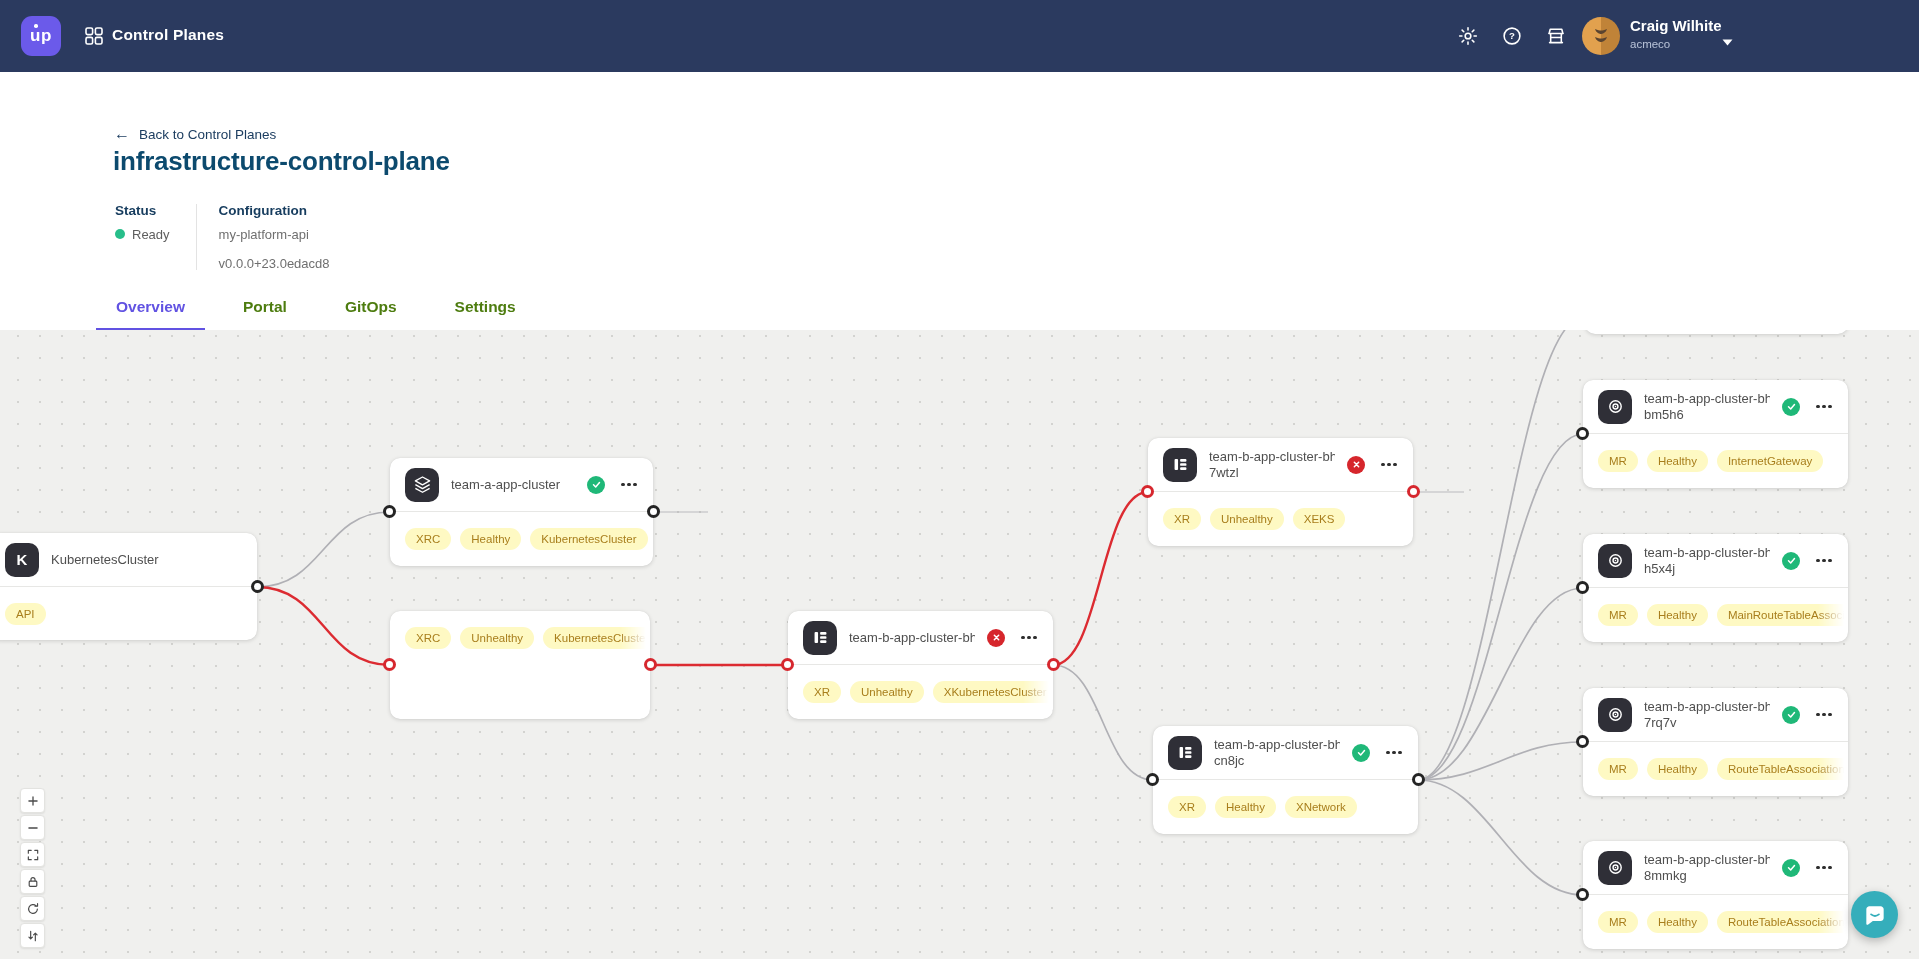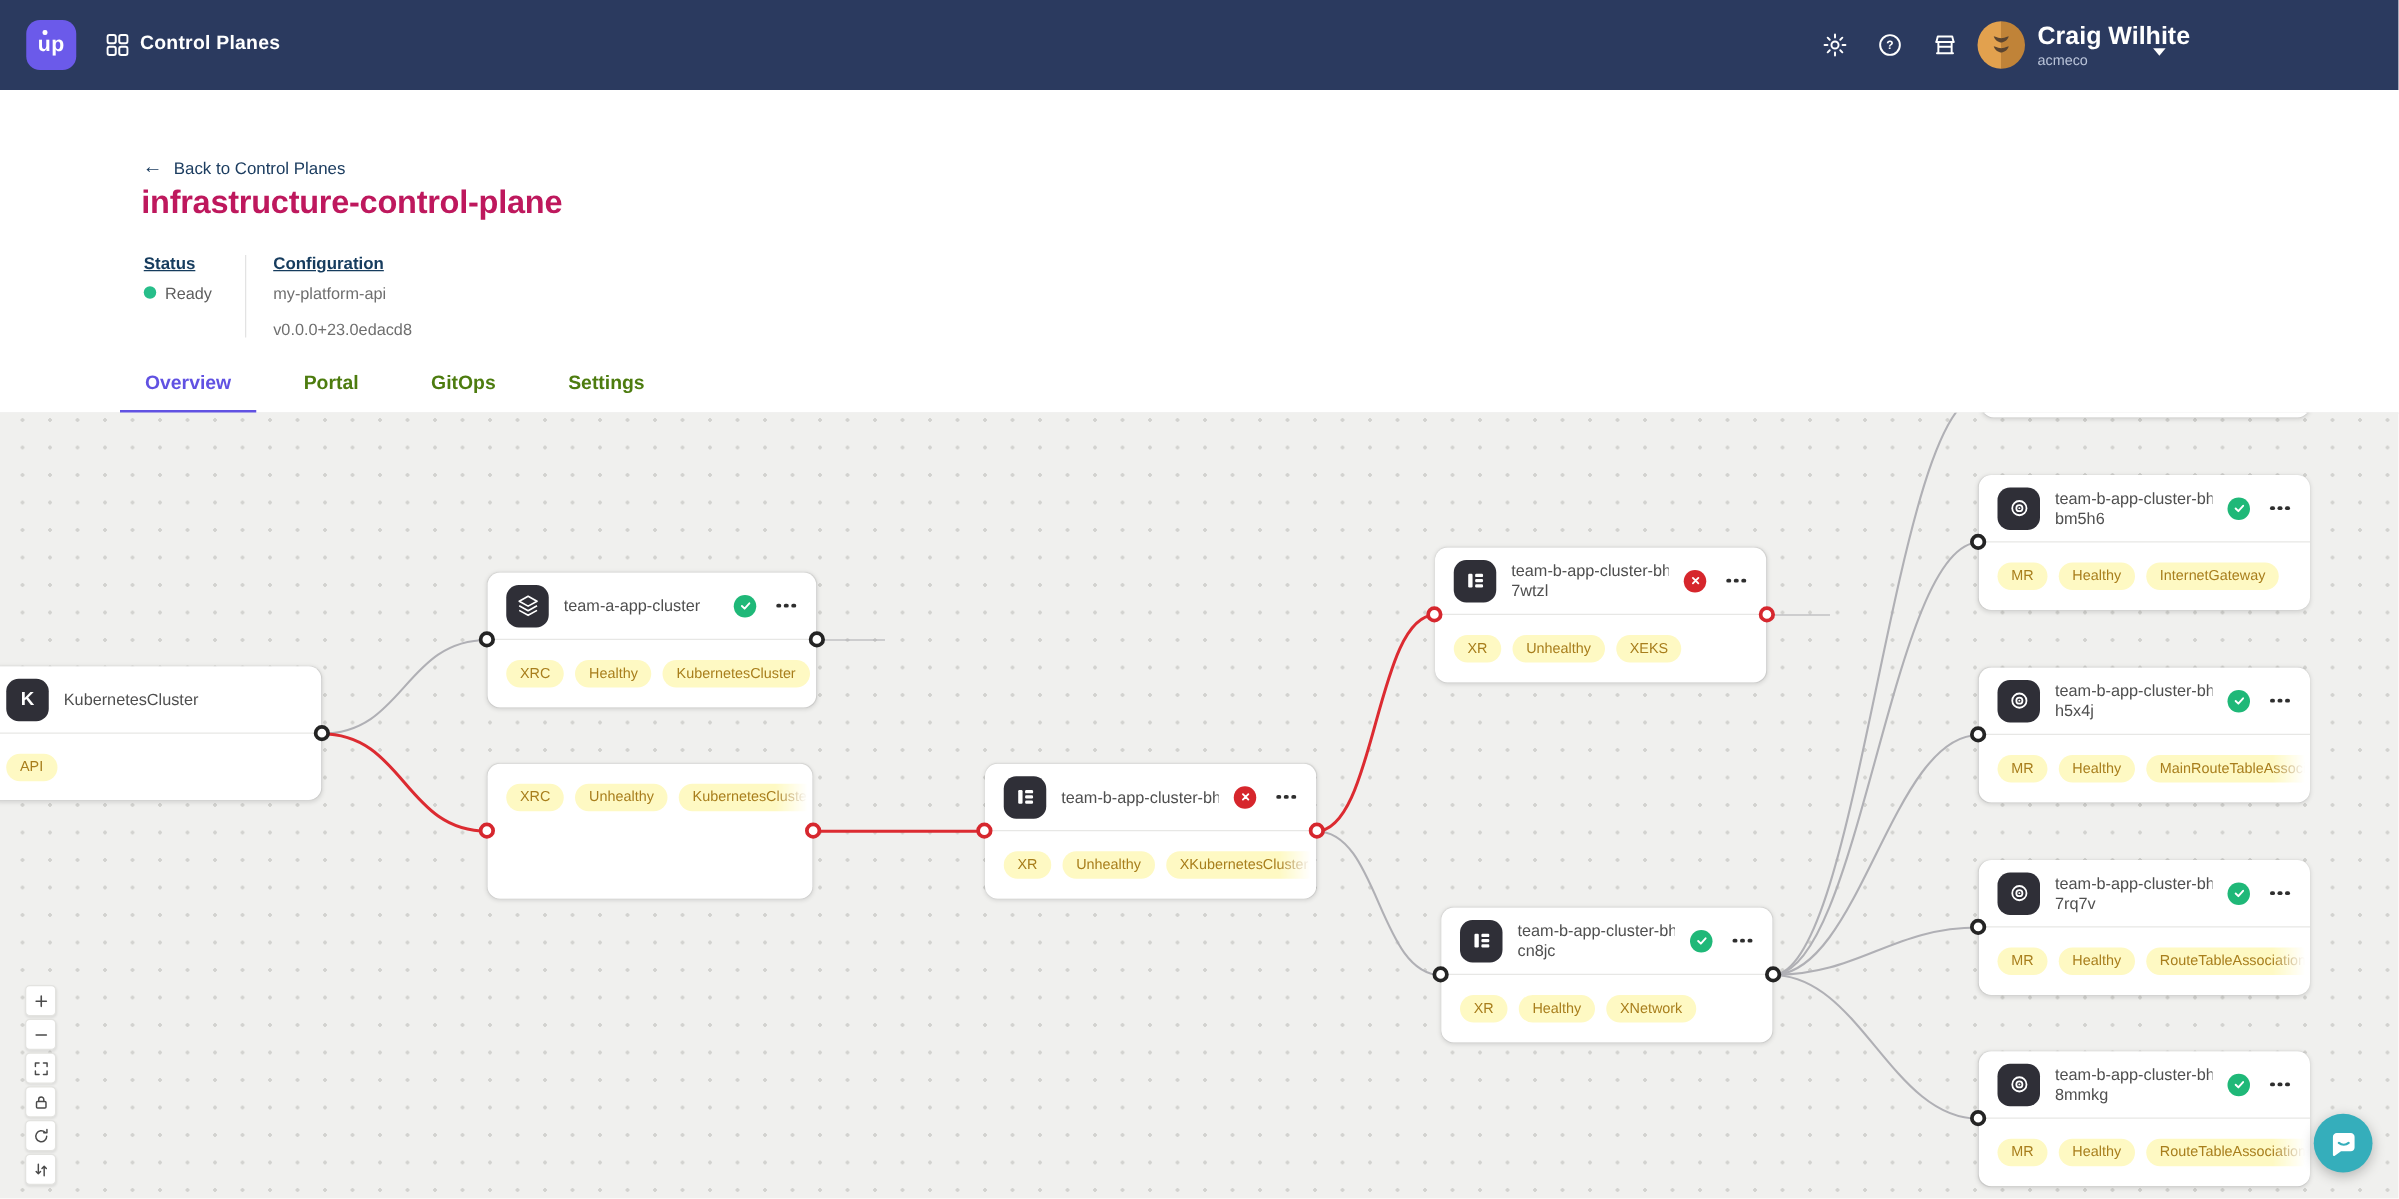--- a/index.html
+++ b/index.html
@@ -10,33 +10,33 @@
   .logo{position:absolute;left:21px;top:16px;width:40px;height:40px;border-radius:11px;background:#6B5AEA;
         display:flex;align-items:center;justify-content:center;font-weight:bold;font-size:17px;letter-spacing:.5px;}
   .logo .dot{position:absolute;left:13px;top:8px;width:3.5px;height:3.5px;border-radius:50%;background:#fff;}
   .nav-grid{position:absolute;left:85px;top:27px;width:18px;height:18px;}
   .nav-title{position:absolute;left:112px;top:26px;font-size:15.5px;font-weight:bold;letter-spacing:.2px;}
   .nav-iconbtn{position:absolute;top:25px;width:22px;height:22px;cursor:pointer;}
   .avatar{position:absolute;left:1582px;top:17px;width:38px;height:38px;border-radius:50%;
           background:linear-gradient(90deg,#E2A14E 50%,#C08338 50%);overflow:hidden;}
   .avatar svg{position:absolute;inset:0;}
   .user-block{position:absolute;left:1630px;top:18px;line-height:1.1;cursor:pointer;}
-  .user-name{font-size:20px;font-weight:bold;}
+  .user-name{font-size:15px;font-weight:bold;}
   .user-org{font-size:11.5px;color:#B9C3D8;margin-top:3px;}
   .caret{position:absolute;left:1722px;top:32px;width:11px;height:7px;}
 
   
   .page-header{position:relative;height:258px;background:#fff;border-bottom:1px solid #E5E5E7;}
   .back-link{position:absolute;left:114px;top:54px;display:flex;align-items:center;gap:9px;
              color:#1C3D60;font-size:13.5px;cursor:pointer;}
   .back-arrow{font-size:16px;line-height:1;}
-  .page-title{position:absolute;left:113px;top:74px;margin:0;font-size:26px;font-weight:800;color:#be185d;letter-spacing:-.2px;}
+  .page-title{position:absolute;left:113px;top:74px;margin:0;font-size:26px;font-weight:800;color:#0c4a6e;letter-spacing:-.2px;}
   .meta{position:absolute;left:115px;top:132px;display:flex;}
   .meta-col{line-height:1;}
-  .meta-label{font-size:13.5px;font-weight:bold;color:#163C5E;margin-bottom:10px;text-decoration:underline;}
+  .meta-label{font-size:13.5px;font-weight:bold;color:#163C5E;margin-bottom:10px;}
   .meta-value{font-size:13px;color:#5E5E5E;display:flex;align-items:center;gap:7px;}
   .status-dot{width:10px;height:10px;border-radius:50%;background:#27BE8A;}
   .meta-divider{width:1px;background:#E3E3E3;margin:0 22px 0 26px;}
   .config-vals{display:flex;gap:16px;color:#6F6F6F;font-size:13px;flex-direction:column;}
   .tab-bar{position:absolute;left:96px;bottom:0;display:flex;gap:18px;height:46px;}
   .tab{display:flex;align-items:center;padding:0 20px;font-size:15.5px;font-weight:bold;color:#4d7c0f;
        cursor:pointer;position:relative;}
   .tab.active{color:#6152E2;}
   .tab.active::after{content:"";position:absolute;left:0;right:0;bottom:-1px;height:3px;background:#6152E2;}
 

